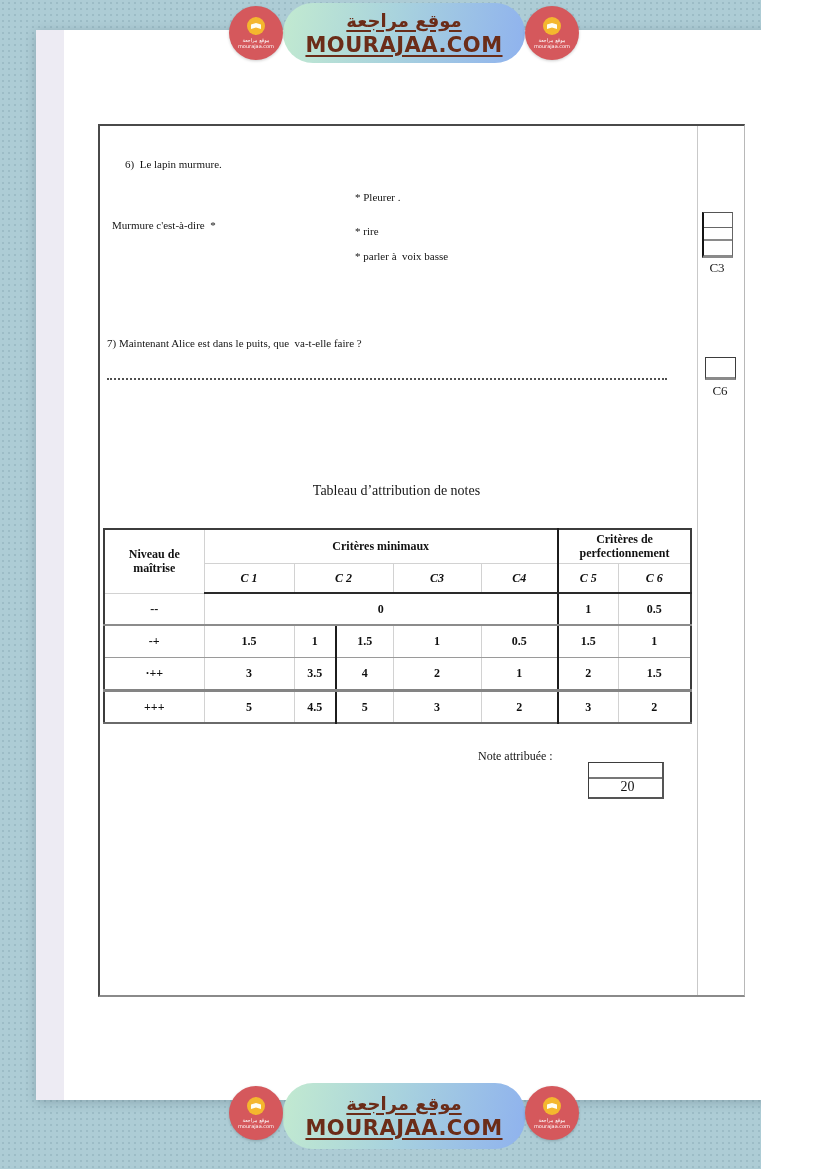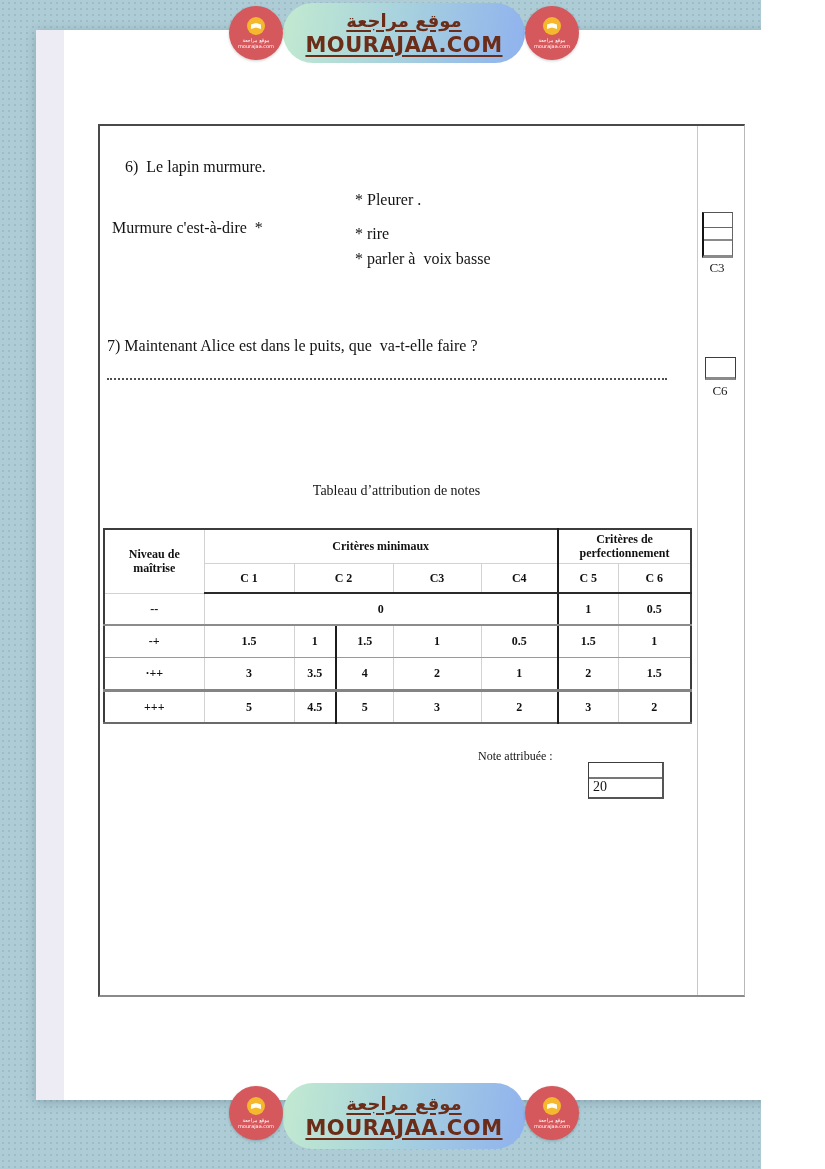--- a/index.html
+++ b/index.html
@@ -64,21 +64,21 @@
     position:absolute; left:98px; top:124px; width:647px; height:873px;
     border-style:solid; border-width:2px 1px 2px 2px;
     border-color:#4a4a4a #b8b8b8 #8a8a8a #4a4a4a;
     background:transparent;
   }
   .margin-divider {
     position:absolute; left:697px; top:126px; width:1px; height:869px;
     background:#c9c9c9;
   }
 
-  .txt { position:absolute; color:#141414; font-size:16px; white-space:pre; }
+  .txt { position:absolute; color:#141414; font-size:11px; white-space:pre; }
 
   
   .dotted-line {
     position:absolute; left:107px; top:362px; width:560px; height:18px;
     border-bottom:2px dotted #4f4f4f;
   }
 
   
   .c3-box {
     position:absolute; left:702px; top:212px; width:31px; height:46px;
@@ -102,39 +102,39 @@
     position:absolute; left:103px; top:528px; width:587px;
     border-collapse:collapse; table-layout:fixed;
     border:2px solid #3c3c3c; border-bottom:2.5px solid #6a6a6a;
     font-family:"Liberation Serif", serif;
   }
   table.notes th, table.notes td {
     border:1px solid #d2d2d2; text-align:center; vertical-align:middle;
     font-weight:bold; color:#111; font-size:12px; line-height:1.2;
     padding:0 2px;
   }
-  tr.hdr1 { height:34px; } tr.hdr2 { height:30px; }
+  tr.hdr1 { height:34px; } tr.hdr2 { height:30px;font-style:italic; }
   tr.body-row { height:32px; } tr.body-row.tall { height:33px; }
   .level-cell { border-right:1px solid #cfcfcf; }
   .minimal-cell { font-size:12.5px; border-bottom:1.5px solid #474747;margin-left:40px; }
   .perfection-cell { font-size:12.5px; border-bottom:1px solid #a8a8a8; }
   .dark-right { border-right:2px solid #1c1c1c !important; }
   tr.hdr2 th { border-bottom:2px solid #2a2a2a; }
   tr.row-0 td { border-bottom:2px solid #8c8c8c; }
   tr.row-1 td { border-bottom:1.5px solid #9a9a9a; }
   tr.row-2 td { border-bottom:3px solid #848484; }
 
   
   .note-label { position:absolute; left:478px; top:749px; font-size:12px; color:#141414; }
   .note-box {
     position:absolute; left:588px; top:762px; width:76px; height:37px;
     border:1.5px solid #3d3d3d; border-right:2px solid #555; border-bottom:2px solid #555;
   }
   .note-box .upper { height:16px; border-bottom:2.5px solid #777; }
-  .note-box .lower { height:16px; font-size:14px; color:#141414; text-align:left; padding-left:4px; line-height:16px; }
+  .note-box .lower { height:16px; font-size:14px; color:#141414; text-align:center; padding-left:4px; line-height:16px; }
 </style>
 </head>
 <body>
 
 <div id="canvas">
 
   <div class="sheet">
     <div class="sheet-edge"></div>
   </div>
 

